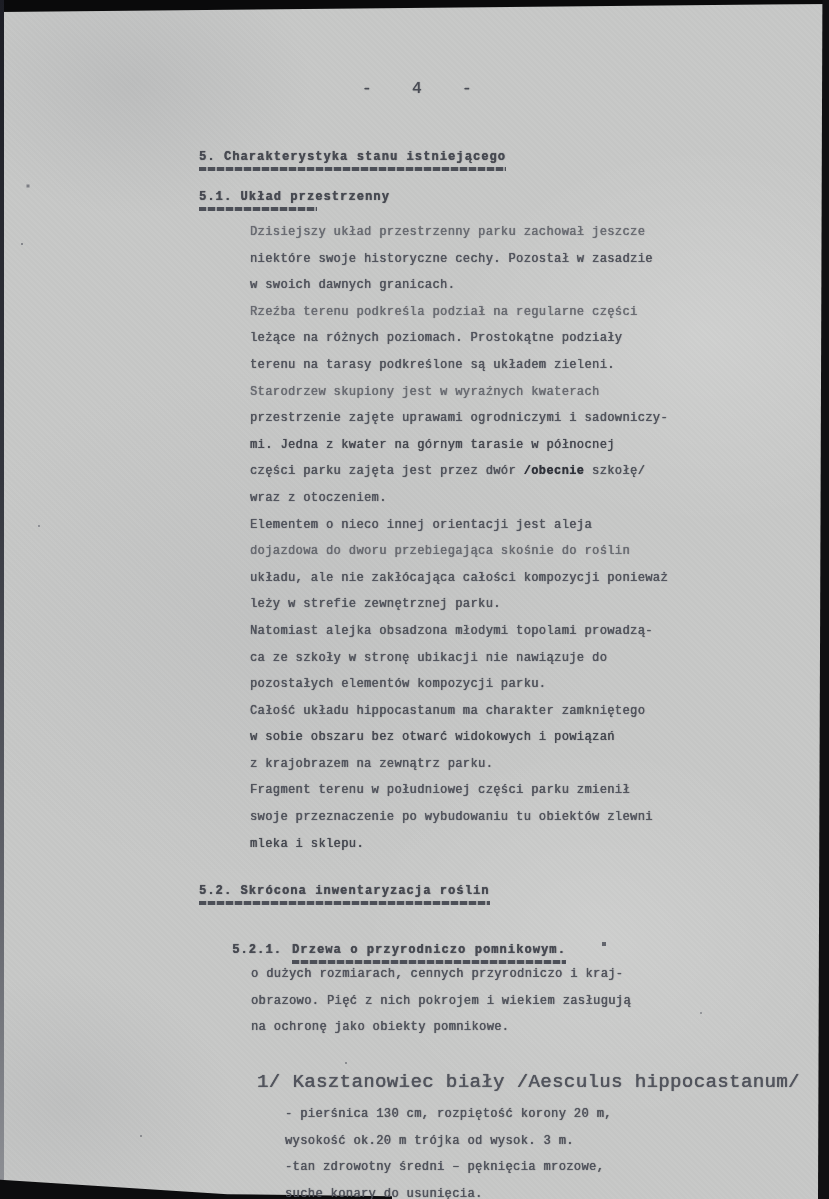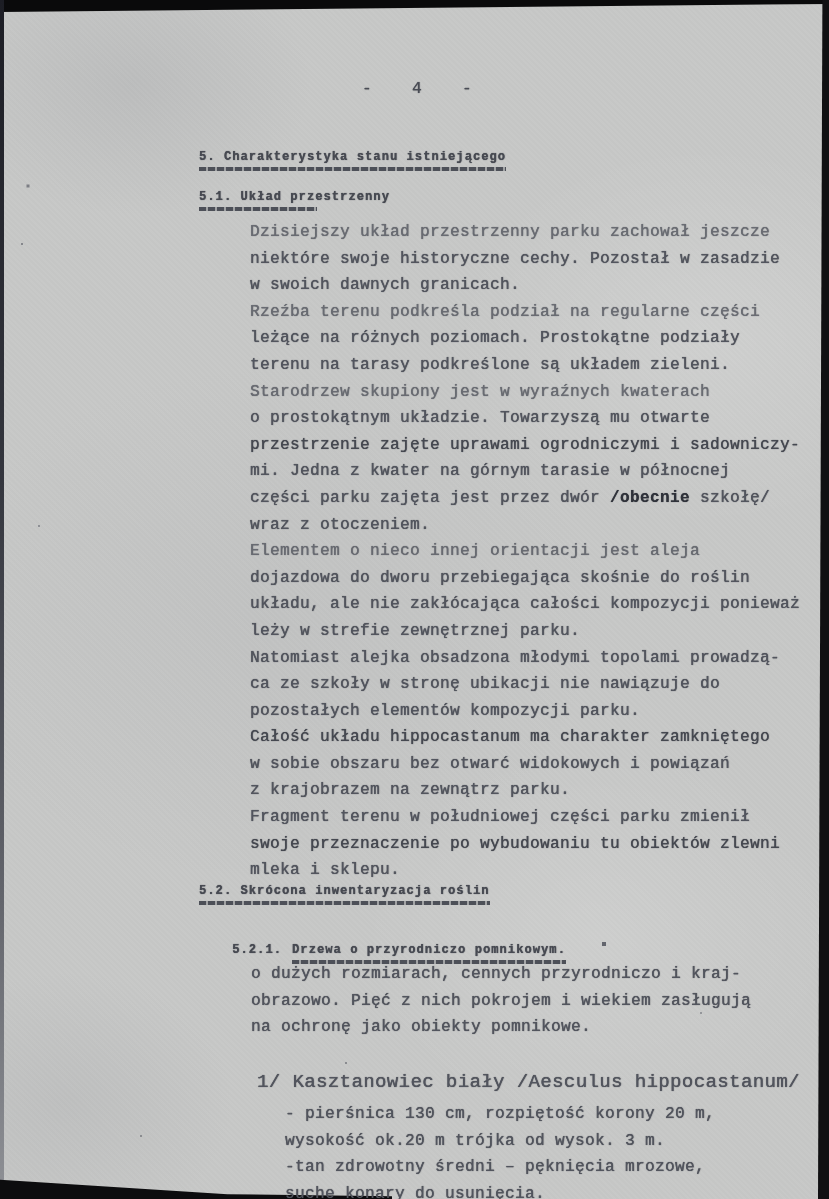--- a/index.html
+++ b/index.html
@@ -29,21 +29,21 @@
     background-repeat:no-repeat;
     background-position:left bottom;
   }
   .u-full{background-size:100% 4px;}
   .u-partial{background-size:62% 4px;}
   .h1{left:199px;top:150px;}
   .h2{left:199px;top:190px;}
   .h52{left:199px;top:884px;text-align:right;}
   .h521{left:199px;top:929px;}
   .h521 .title{margin-left:10px;}
-  .para{position:absolute;font-size:16px;letter-spacing:0.4px;line-height:26.6px;}
+  .para{position:absolute;font-size:12px;letter-spacing:0.4px;line-height:26.6px;}
   .para51{left:250px;top:219px;}
   .para521{left:251px;top:961px;}
   .list-first{position:absolute;left:257px;top:1069px;font-size:19px;letter-spacing:0.4px;line-height:26.6px;}
   .list-rest{left:285px;top:1101px;}
   .line{white-space:pre;}
   
   .para51 .line:nth-child(1),.para51 .line:nth-child(4),.para51 .line:nth-child(7),
   .para51 .line:nth-child(13){opacity:0.8;}
   .para51 .line:nth-child(9),.para51 .line:nth-child(20),
   .para51 .line:nth-child(24){color:#454850;}
@@ -86,21 +86,20 @@
   <div class="h h2 ink u-partial">5.1. Układ przestrzenny</div>
 
   <div class="para para51 ink">
       <div class="line"><span>Dzisiejszy układ przestrzenny parku zachował jeszcze</span></div>
       <div class="line"><span>niektóre swoje historyczne cechy. Pozostał w zasadzie</span></div>
       <div class="line"><span>w swoich dawnych granicach.</span></div>
       <div class="line"><span>Rzeźba terenu podkreśla podział na regularne części</span></div>
       <div class="line"><span>leżące na różnych poziomach. Prostokątne podziały</span></div>
       <div class="line"><span>terenu na tarasy podkreślone są układem zieleni.</span></div>
       <div class="line"><span>Starodrzew skupiony jest w wyraźnych kwaterach</span></div>
-      <div class="line"><span>o prostokątnym układzie. Towarzyszą mu otwarte</span></div>
       <div class="line"><span>przestrzenie zajęte uprawami ogrodniczymi i sadowniczy-</span></div>
       <div class="line"><span>mi. Jedna z kwater na górnym tarasie w północnej</span></div>
       <div class="line"><span>części parku zajęta jest przez dwór </span><span class="overstrike">/obecnie</span><span> szkołę/</span></div>
       <div class="line"><span>wraz z otoczeniem.</span></div>
       <div class="line"><span>Elementem o nieco innej orientacji jest aleja</span></div>
       <div class="line"><span>dojazdowa do dworu przebiegająca skośnie do roślin</span></div>
       <div class="line"><span>układu, ale nie zakłócająca całości kompozycji ponieważ</span></div>
       <div class="line"><span>leży w strefie zewnętrznej parku.</span></div>
       <div class="line"><span>Natomiast alejka obsadzona młodymi topolami prowadzą-</span></div>
       <div class="line"><span>ca ze szkoły w stronę ubikacji nie nawiązuje do</span></div>

